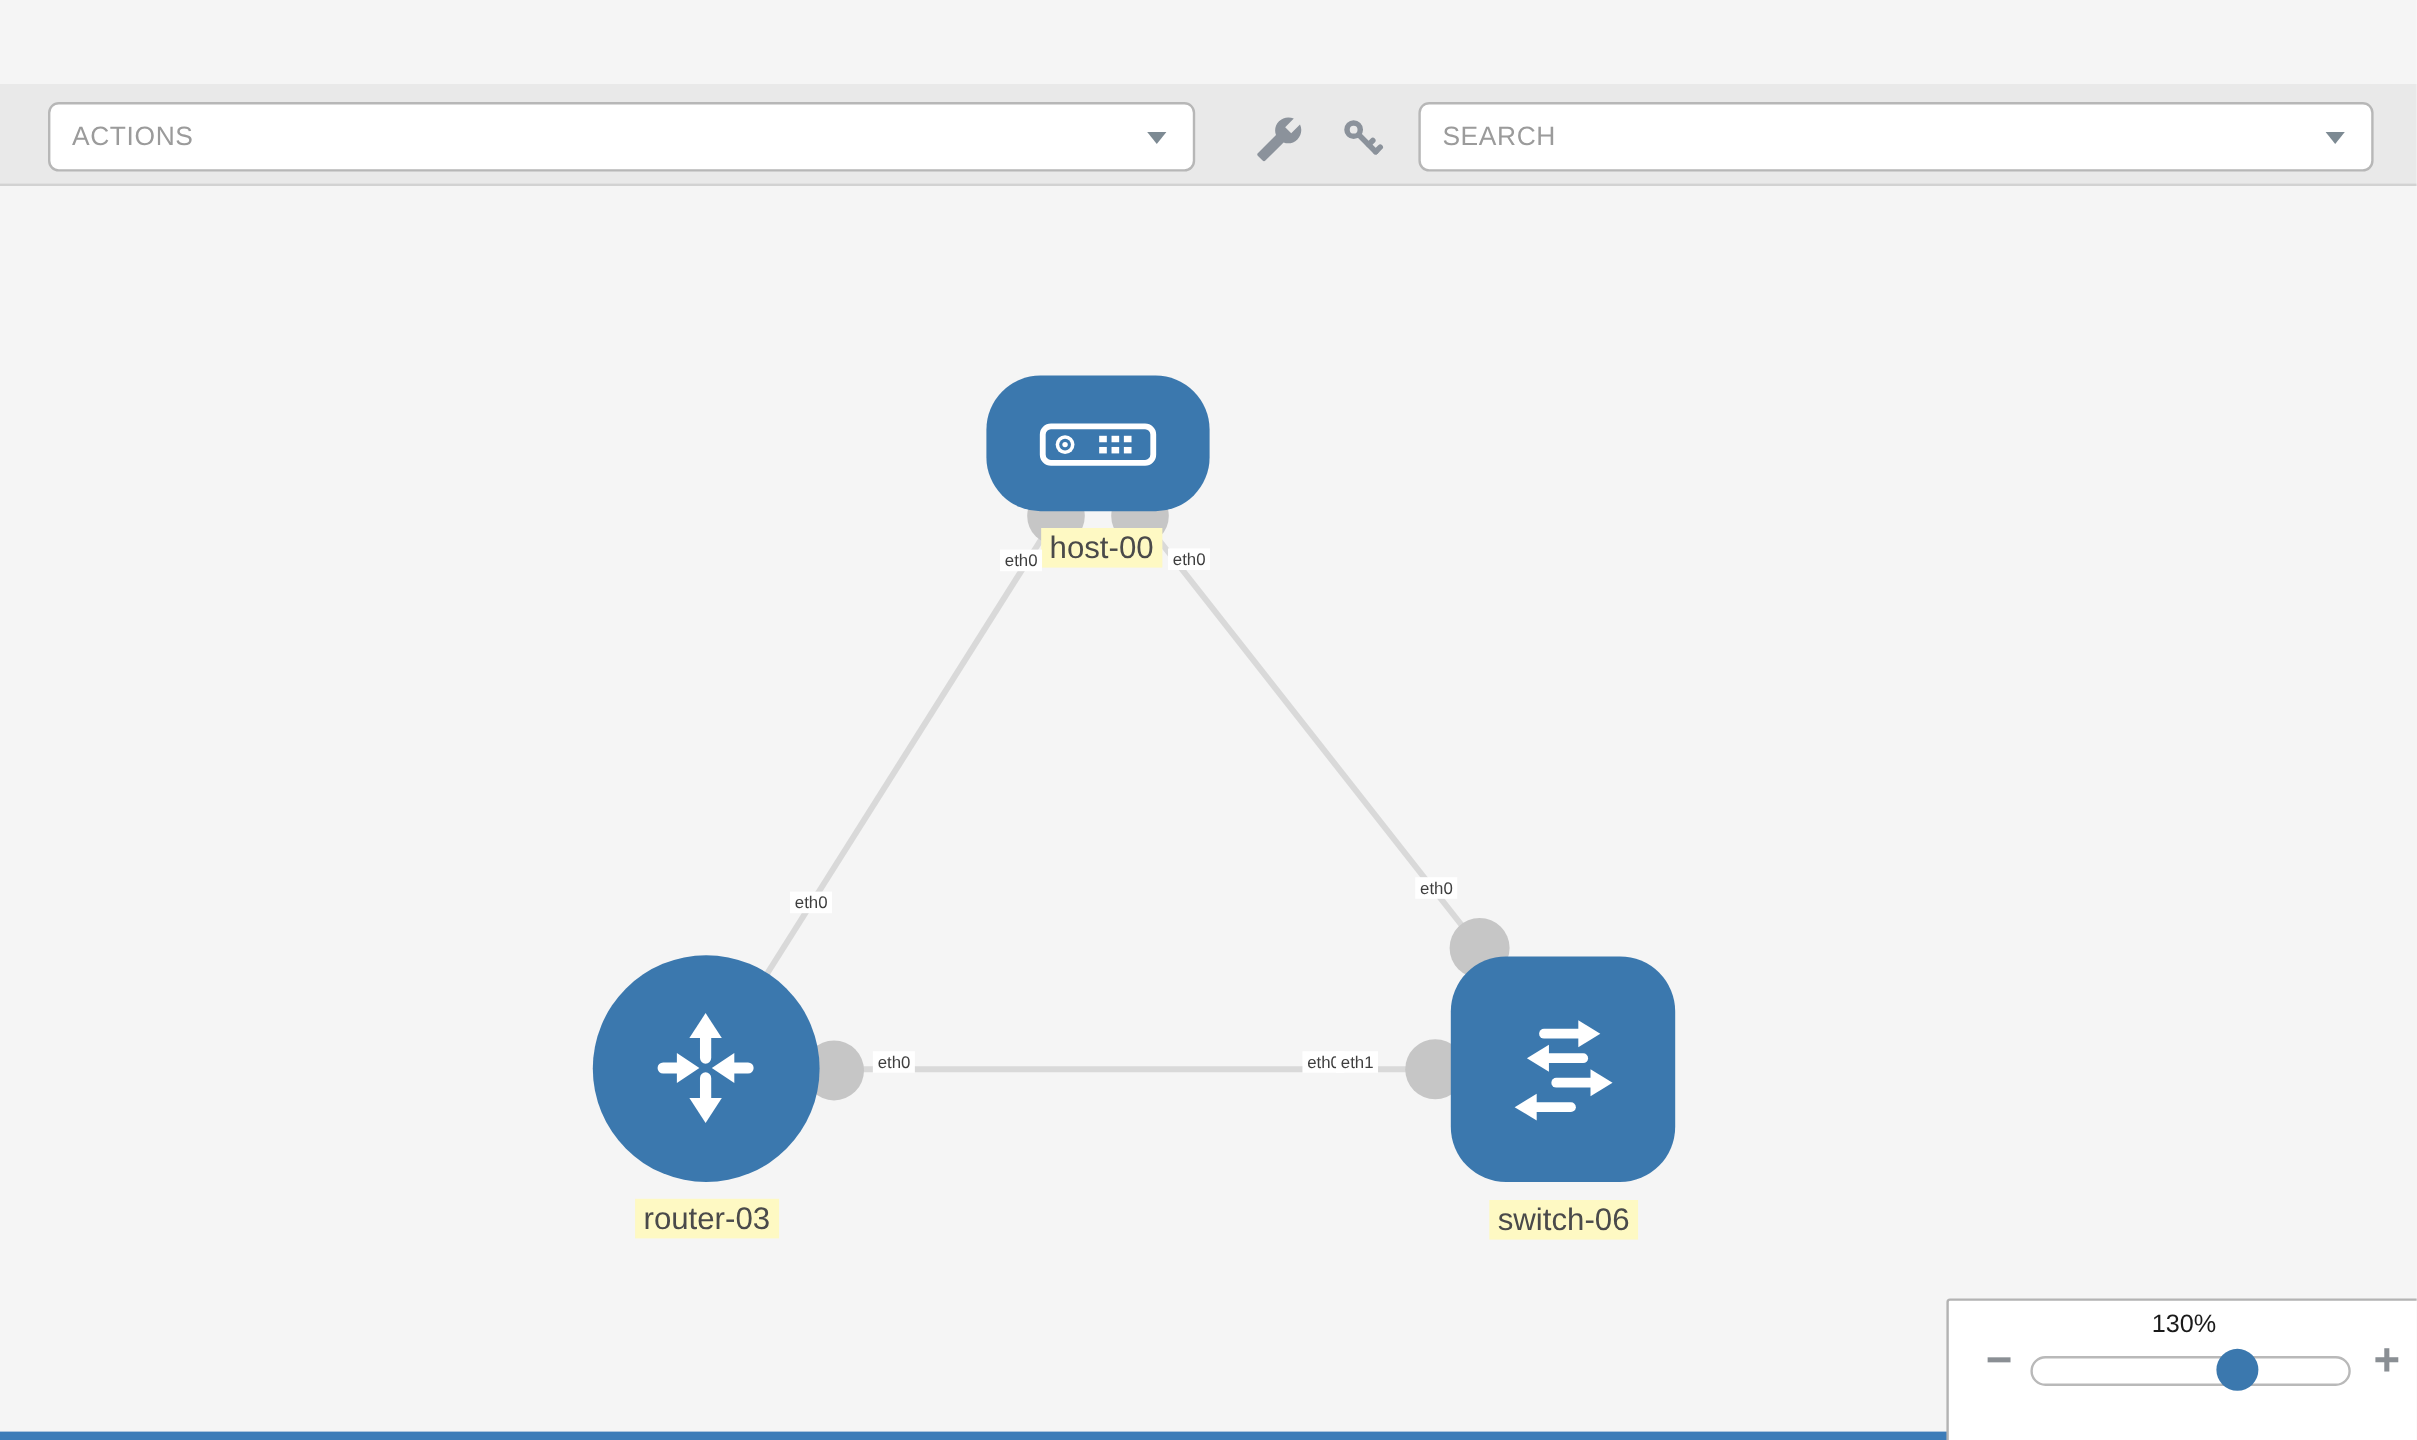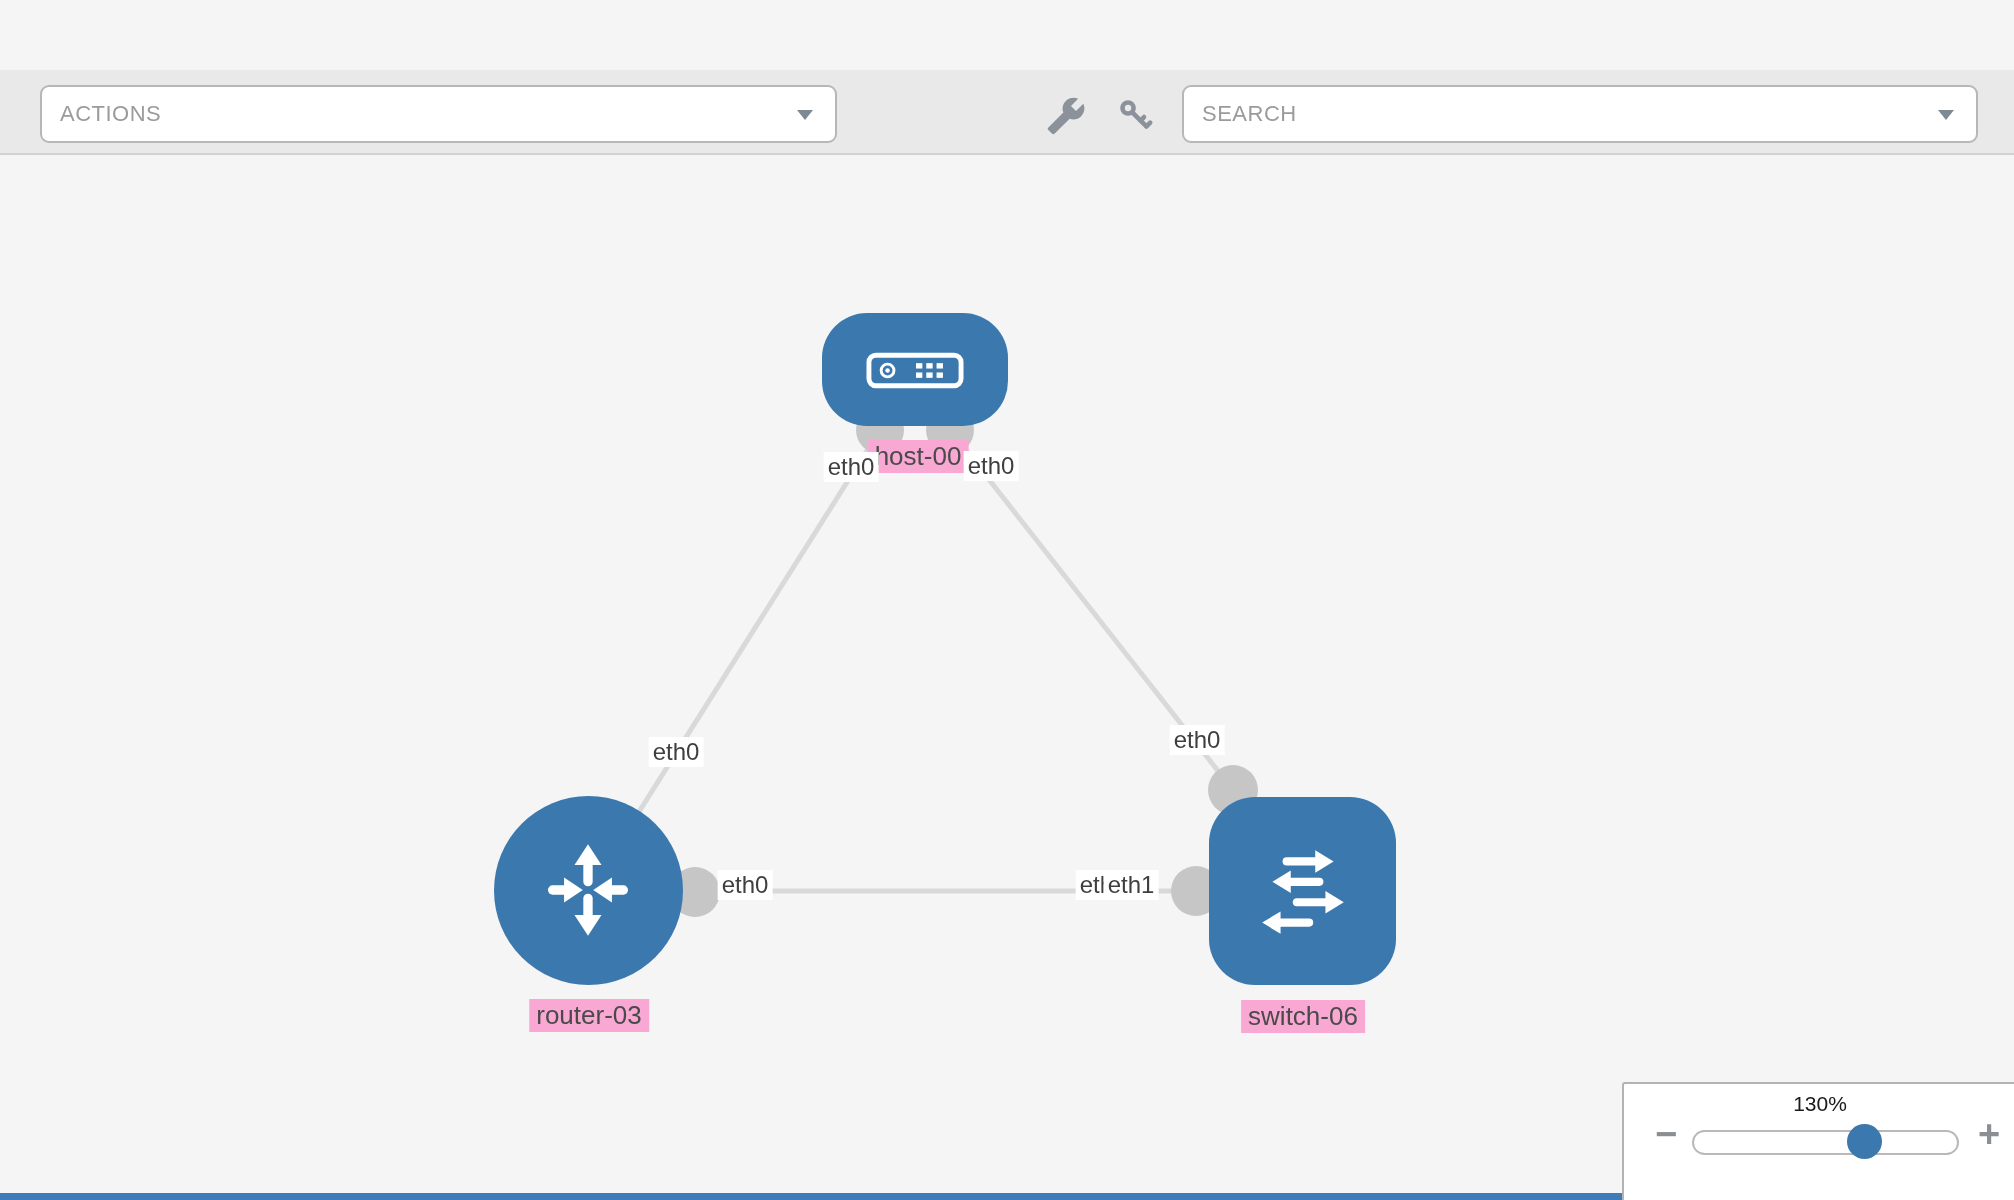--- a/index.html
+++ b/index.html
@@ -11,37 +11,37 @@
   .header { position:absolute; left:0; top:0; width:2014px; height:70px; background:#ffffff; border-bottom:2px solid #d8d8d8; z-index:6; }
   .page-title { position:absolute; left:40px; top:0; height:68px; line-height:68px; font-size:27px; font-weight:bold; color:#6d6d6d; letter-spacing:0.2px; white-space:nowrap; }
   .close-btn { position:absolute; left:1946px; top:18px; width:35px; height:35px; border-radius:50%; background:#c6c6c6; cursor:pointer; text-align:center; }
   .close-btn .x { display:block; line-height:34px; font-size:26px; font-weight:bold; color:#ffffff; }
 
   
   .toolbar { position:absolute; left:0; top:70px; width:2014px; height:85px; background:#e9e9e9; border-bottom:2px solid #d2d2d2; z-index:6; }
   .select { position:absolute; top:15px; height:58px; background:#ffffff; border:2px solid #b7b7b7; border-radius:9px; }
   .select .sel-label { position:absolute; left:18px; top:0; line-height:54px; font-size:22px; color:#9b9b9b; letter-spacing:0.5px; }
   .caret { position:absolute; right:22px; top:50%; margin-top:-4px; width:0; height:0; border-left:8px solid transparent; border-right:8px solid transparent; border-top:10px solid #7d8a93; }
-  .actions-select { left:40px; width:797px; }
+  .actions-select { left:40px; width:956px; }
   .search-select { left:1182px; width:796px;text-align:right; }
   .tool-icon { position:absolute; top:26px; width:40px; height:40px; cursor:pointer; }
   .tool-wrench { left:1046px; }
   .tool-key { left:1116px; }
 
   
   .canvas { position:absolute; left:0; top:157px; width:2014px; height:1043px; background:#f5f5f5; }
   .links-layer { position:absolute; left:0; top:0; z-index:1; }
   .node { position:absolute; z-index:2; background:#3b78ae; cursor:pointer; }
   .node-host { left:822px; top:156px; width:186px; height:113px; border-radius:45px; }
   .node-router { left:494px; top:639px; width:189px; height:189px; border-radius:50%; }
   .node-switch { left:1209px; top:640px; width:187px; height:188px; border-radius:46px; }
   .node svg { position:absolute; }
 
-  .node-label { position:absolute; z-index:3; transform:translate(-50%,0); background:#f9a8d4; color:#4a4a4a; font-size:26px; padding:1px 7px; white-space:nowrap; }
-  .iface-label { position:absolute; z-index:3; transform:translate(-50%,-50%); background:#ffffff; color:#3f3f3f; font-size:24px; padding:1px 4px; white-space:nowrap; }
+  .node-label { position:absolute; z-index:3; transform:translate(-50%,0); background:#fef9c3; color:#4a4a4a; font-size:26px; padding:1px 7px; white-space:nowrap; }
+  .iface-label { position:absolute; z-index:3; transform:translate(-50%,-50%); background:#ffffff; color:#3f3f3f; font-size:14px; padding:1px 4px; white-space:nowrap; }
   .iface-top { z-index:4; }
 
   
   .zoom-panel { position:absolute; left:1622px; top:925px; width:400px; height:126px; background:#ffffff; border:2px solid #b3b3b3; border-radius:3px; z-index:5; }
   .zoom-level { position:absolute; left:0; top:8px; width:392px; text-align:center; font-size:21px; color:#1a1a1a; }
   .zoom-minus, .zoom-plus { position:absolute; top:30px; width:40px; height:40px; text-align:center; line-height:40px; font-size:38px; font-weight:bold; color:#8a8f94; cursor:pointer; }
   .zoom-minus { left:22px; }
   .zoom-plus { left:345px; }
   .zoom-track { position:absolute; left:68px; top:46px; width:267px; height:25px; background:#ffffff; border:2px solid #b9b9b9; border-radius:13px; cursor:pointer; }
   .zoom-thumb { position:absolute; left:223px; top:40px; width:35px; height:35px; border-radius:50%; background:#3b78ae; cursor:grab; }

